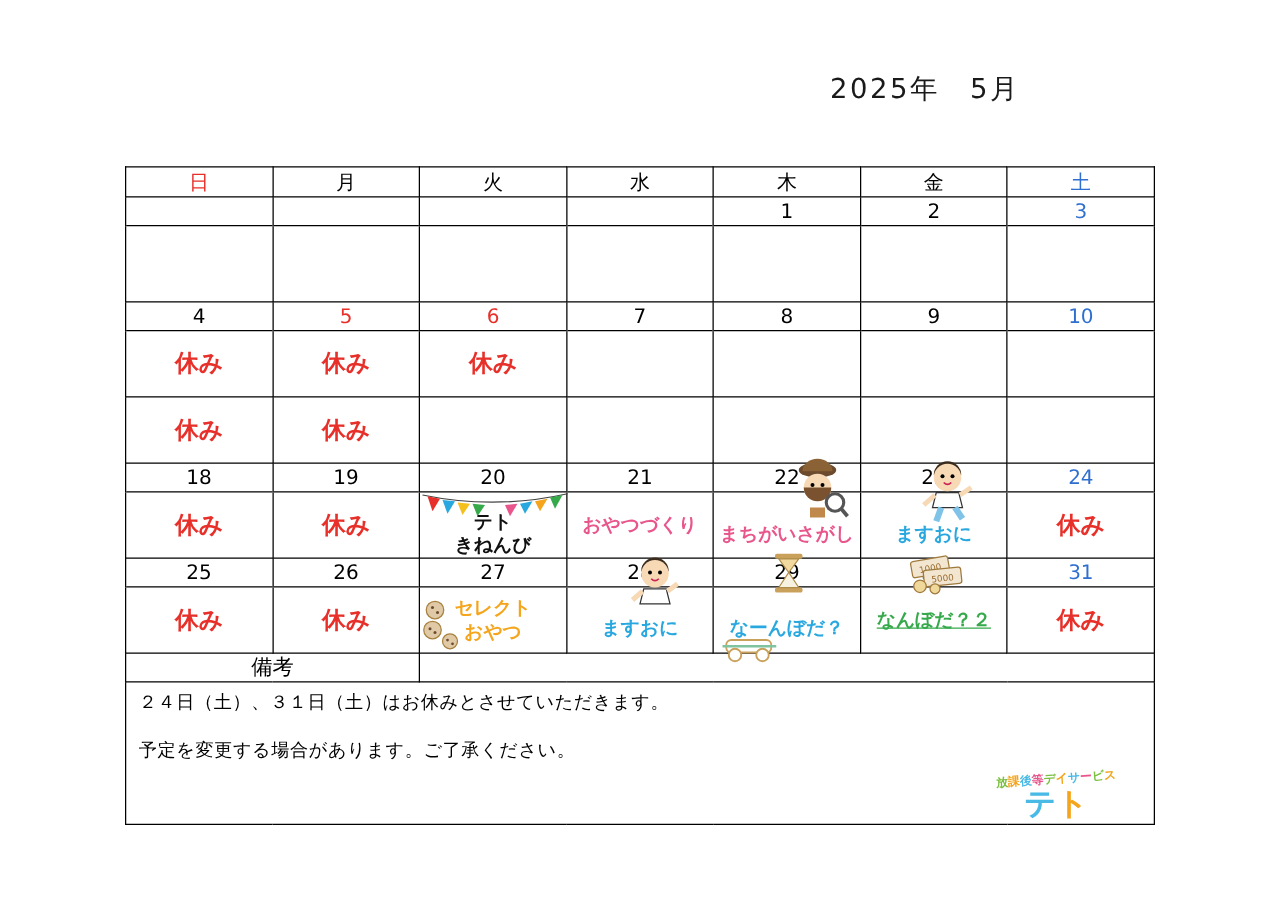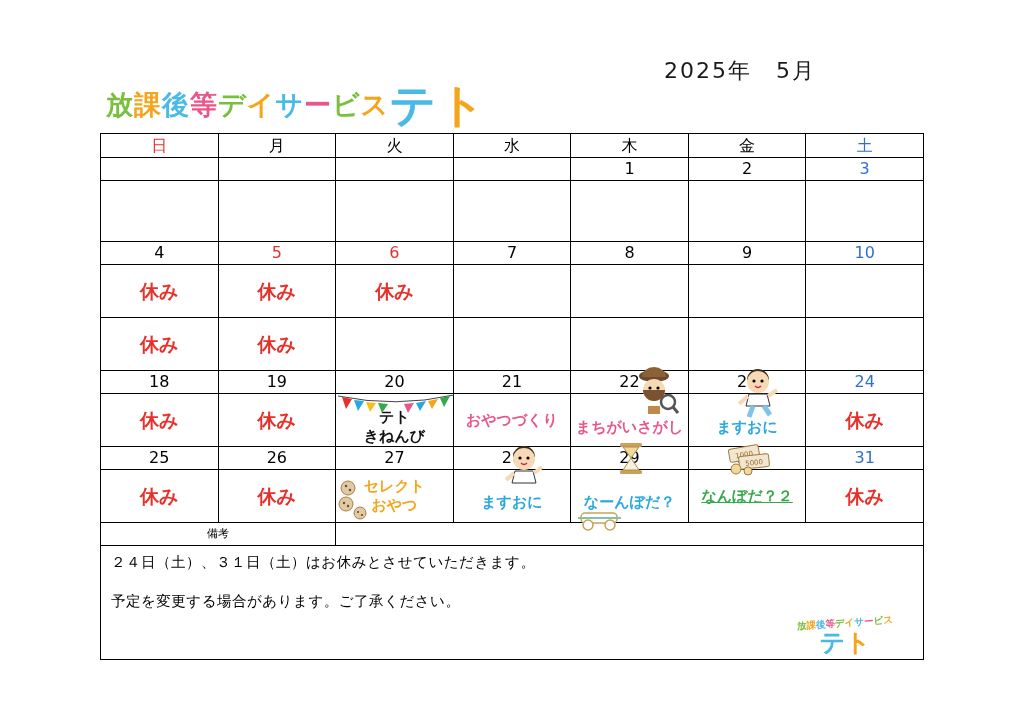--- a/index.html
+++ b/index.html
@@ -137,21 +137,21 @@
   
   .deco {
     position: absolute;
     pointer-events: none;
   }
 
   
   .remarks-head {
     height: 22px;
     line-height: 22px;
-    font-size: 11px;
+    font-size: 17px;
     text-align: center;
     font-family: "DejaVu Sans", sans-serif;
     border-bottom: 1px solid #000 !important;
   }
   .remarks-body {
     height: 105px;
     padding: 8px 0 0 10px !important;
     text-align: left;
     vertical-align: top;
     position: relative;
@@ -185,23 +185,20 @@
     font-weight: bold;
     font-family: "DejaVu Sans", sans-serif;
     display: block;
     line-height: 1;
   }
 </style>
 </head>
 <body>
 
 <div class="header">
-  <div class="logo">
-    <span class="logo-text"><span class="c1">放</span><span class="c2">課</span><span class="c3">後</span><span class="c4">等</span><span class="c5">デ</span><span class="c6">イ</span><span class="c7">サ</span><span class="c8">ー</span><span class="c9">ビ</span><span class="c10">ス</span></span><span class="big"><span class="t1">テ</span><span class="t2">ト</span></span>
-  </div>
   <div class="period">2025年　5月</div>
 </div>
 
 <table class="cal">
   <tbody>
       <tr>
     <th class="dow sun">日</th>
     <th class="dow wd">月</th>
     <th class="dow wd">火</th>
     <th class="dow wd">水</th>

